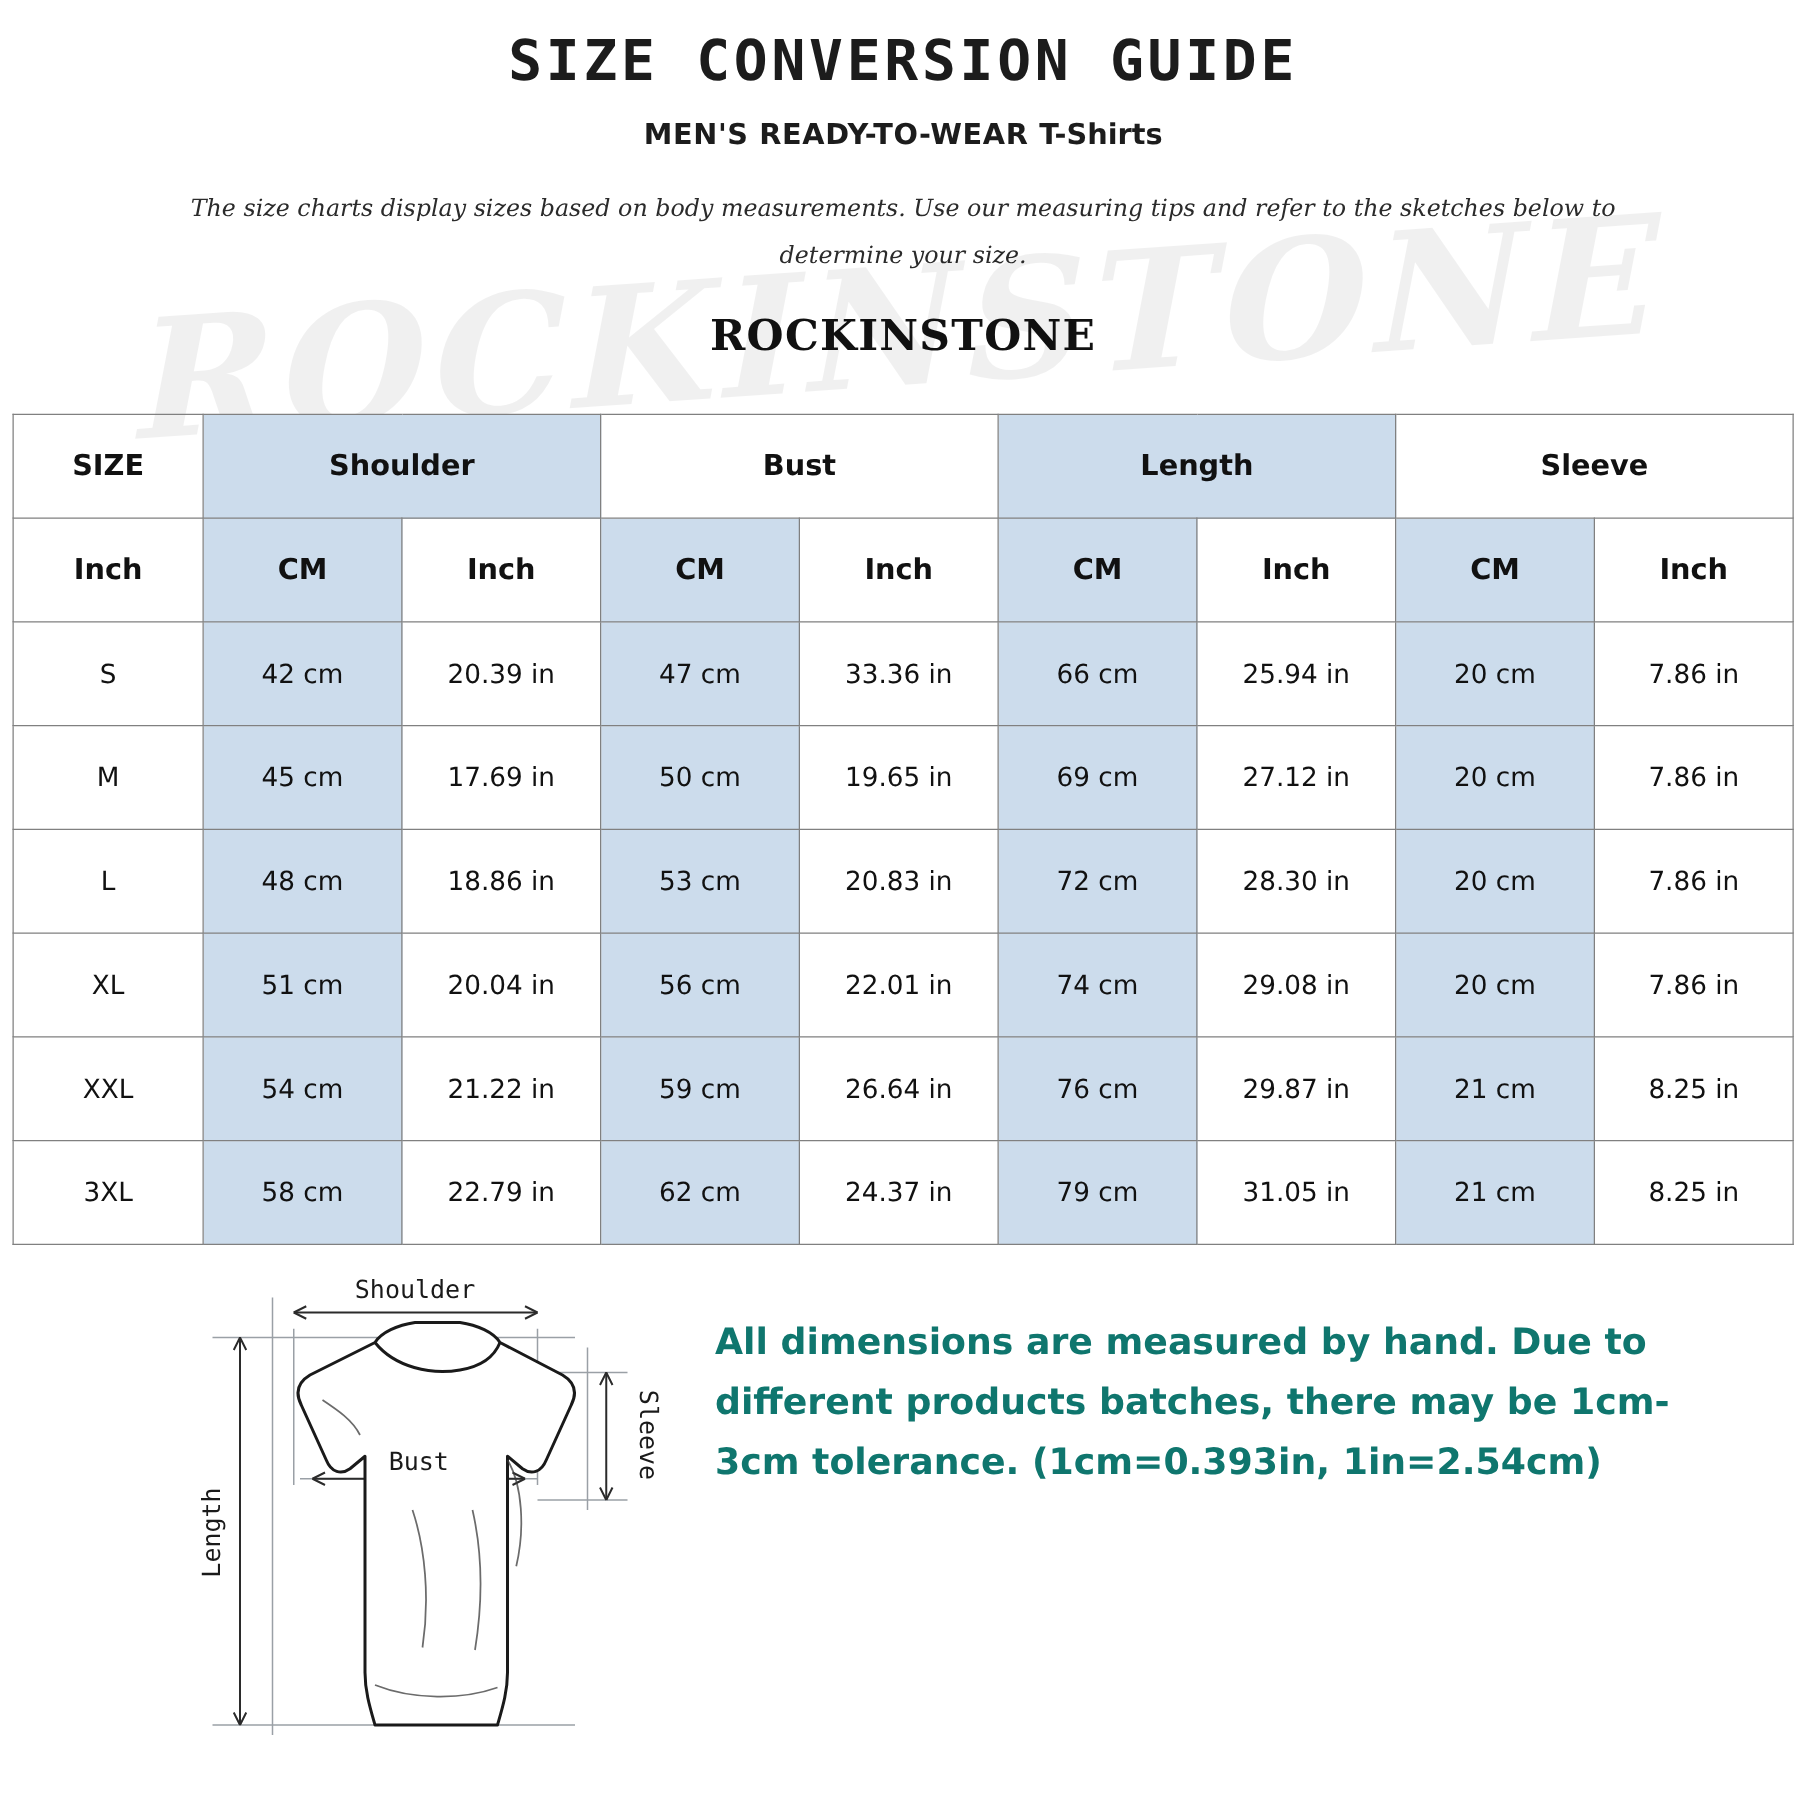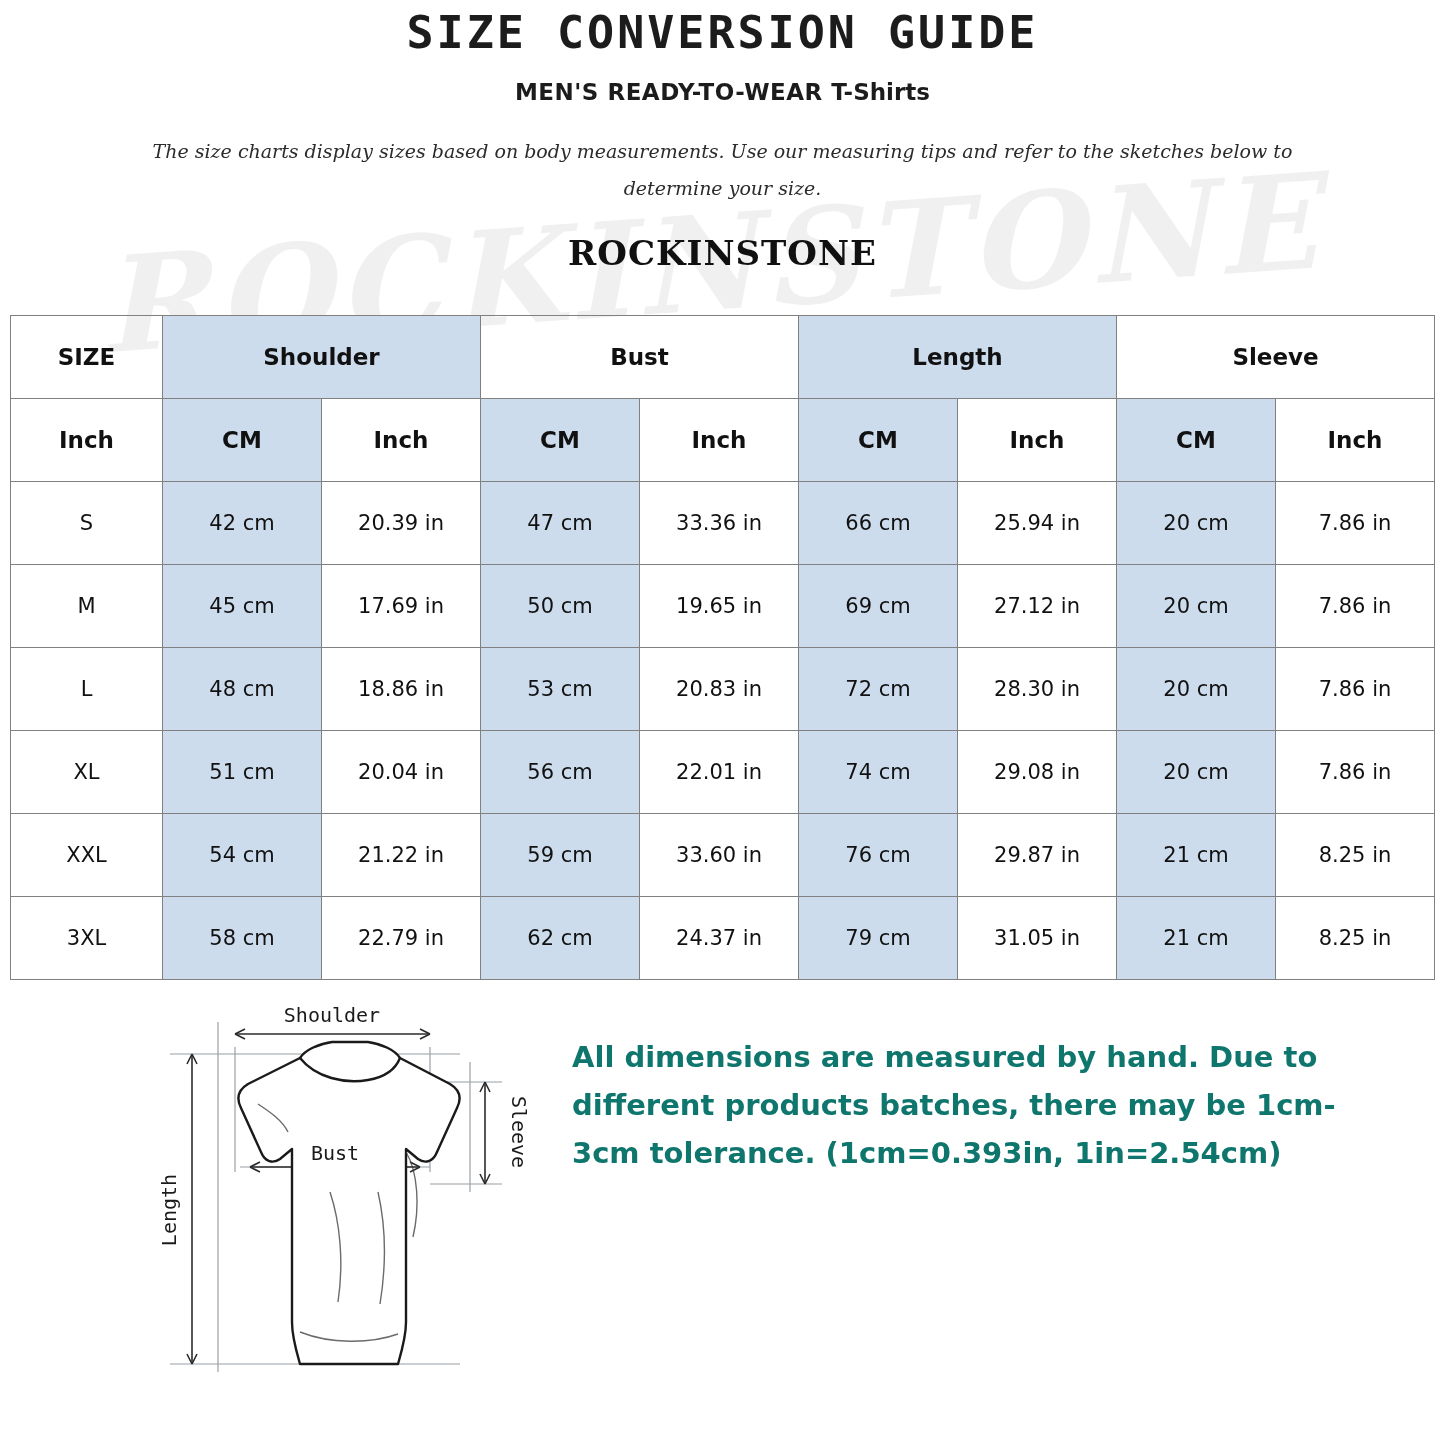--- a/index.html
+++ b/index.html
@@ -42,21 +42,21 @@
   }
 
   
   .title {
     text-align: center;
     font-family: "DejaVu Sans Mono", monospace;
     font-weight: 700;
     font-size: 45px;
     letter-spacing: 3px;
     color: #1c1c1c;
-    padding-top: 6px;
+    padding-top: 22px;
   }
   .subtitle {
     text-align: center;
     font-weight: 700;
     font-size: 23px;
     letter-spacing: 0.5px;
     margin-top: 20px;
     color: #1c1c1c;
   }
   .subtitle .thin {
@@ -239,21 +239,21 @@
           <td class="shade">74 cm</td>
           <td>29.08  in</td>
           <td class="shade">20 cm</td>
           <td>7.86  in</td>
         </tr>
         <tr>
           <td>XXL</td>
           <td class="shade">54 cm</td>
           <td>21.22  in</td>
           <td class="shade">59 cm</td>
-          <td>33.60  in</td>
+          <td>26.64  in</td>
           <td class="shade">76 cm</td>
           <td>29.87  in</td>
           <td class="shade">21 cm</td>
           <td>8.25  in</td>
         </tr>
         <tr>
           <td>3XL</td>
           <td class="shade">58 cm</td>
           <td>22.79  in</td>
           <td class="shade">62 cm</td>

